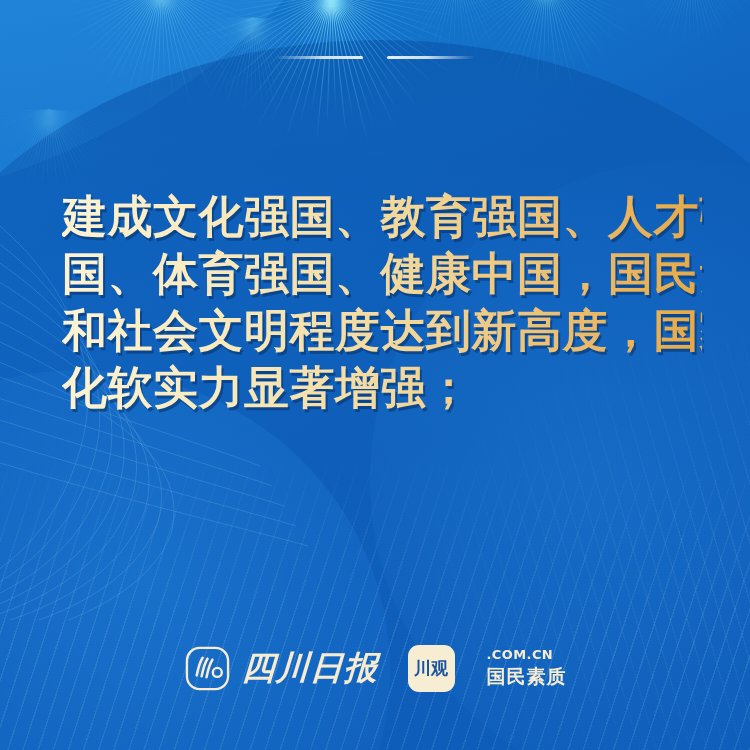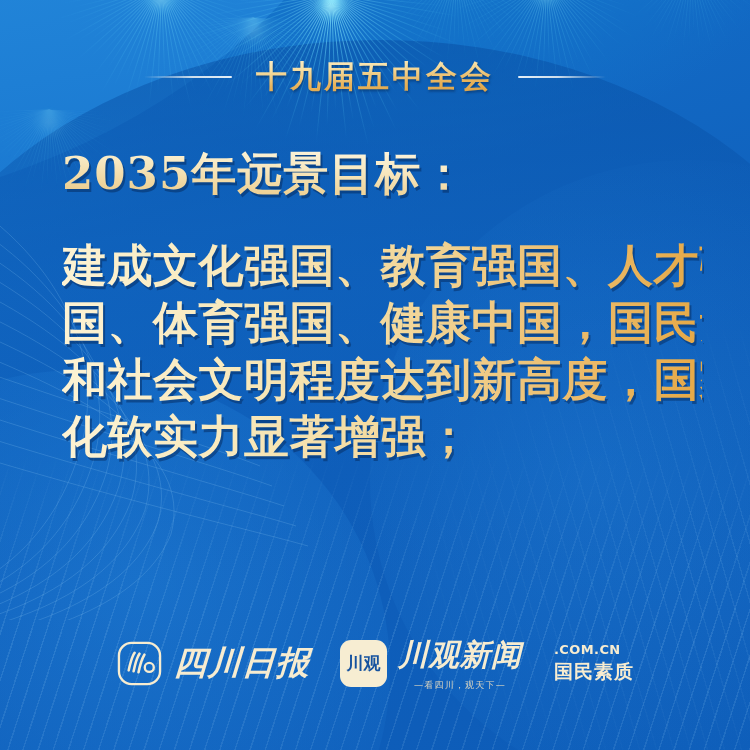--- a/index.html
+++ b/index.html
@@ -547,26 +547,24 @@
       <path d="M-10,276 C155,328 284,360 336,376"></path>
       <path d="M-10,298 C160,350 292,380 348,396"></path>
     </g>
   </svg>
 
   <div class="hatch"></div>
   <div class="hatch-r"></div>
 
   <div class="header">
     <div class="rule"></div>
-    <div class="header-title">十九届五中全会</div>
     <div class="rule right"></div>
   </div>
 
   <div class="copy">
-    <div class="headline">2035年远景目标：</div>
     <div class="para">
       <div class="line">建成文化强国、教育强国、人才强</div>
       <div class="line">国、体育强国、健康中国，国民素质</div>
       <div class="line">和社会文明程度达到新高度，国家文</div>
       <div class="line">化软实力显著增强；</div>
     </div>
   </div>
 
   <div class="footer">
 
@@ -578,24 +576,20 @@
         <path d="M23 33 C25 23 27 18 29 15" stroke="#f7ecd0" stroke-width="2.6" fill="none" stroke-linecap="round"></path>
         <circle cx="34" cy="28" r="4.6" fill="none" stroke="#f7ecd0" stroke-width="2.4"></circle>
       </svg>
       <div class="scrb-word">四川日报</div>
     </div>
 
     <div class="logo cgxw">
       <div class="cgxw-badge">
         <span>川观</span>
       </div>
-      <div class="cgxw-txt">
-        <div class="cgxw-word">川观新闻</div>
-        <div class="cgxw-tag">—看四川，观天下—</div>
-      </div>
     </div>
 
     <div class="logo scol">
       <div class="scol-right">
         <div class="scol-dom">.COM.CN</div>
         <div class="scol-cn">国民素质</div>
       </div>
     </div>
 
   </div>

